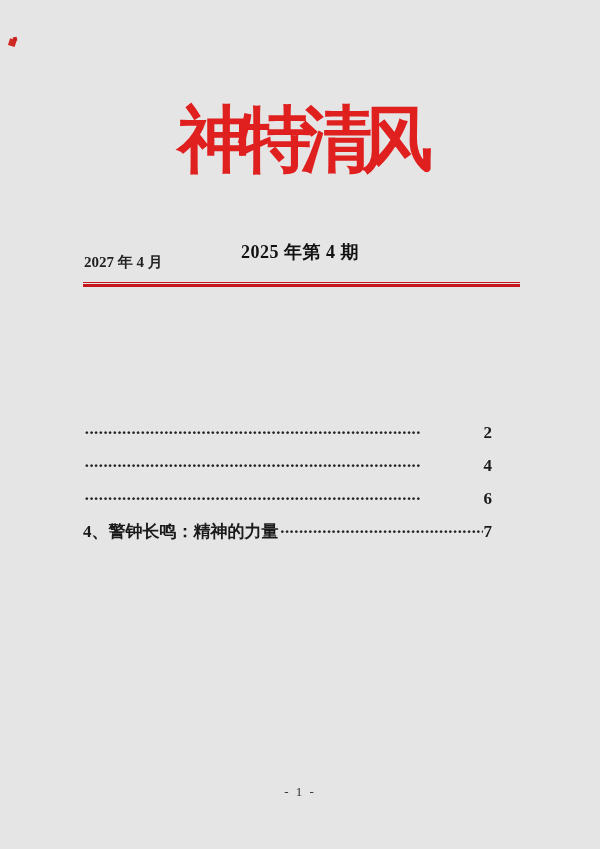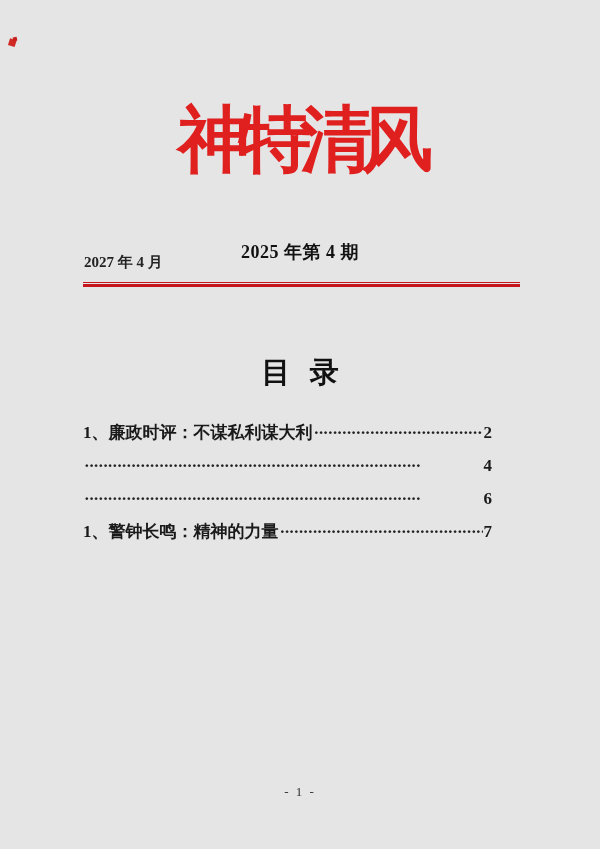--- a/index.html
+++ b/index.html
@@ -145,38 +145,36 @@
   <div class="masthead">神特清风</div>
 
   <div class="issue-line">2025 年第 4 期</div>
 
   <div class="info-row">
     <span>2027 年 4 月</span>
   </div>
 
   <div class="red-rule"></div>
 
-  <div class="toc-heading">目 录</div>
 
   <div class="toc">
     <div class="toc-row">
-      <span class="toc-label">1、廉政时评：不谋私利谋大利</span>
       <span class="toc-leader">········································································</span>
       <span class="toc-page">2</span>
     </div>
     <div class="toc-row">
       <span class="toc-leader">········································································</span>
       <span class="toc-page">4</span>
     </div>
     <div class="toc-row">
       <span class="toc-leader">········································································</span>
       <span class="toc-page">6</span>
     </div>
     <div class="toc-row">
-      <span class="toc-label">1、警钟长鸣：精神的力量</span>
+      <span class="toc-label">4、警钟长鸣：精神的力量</span>
       <span class="toc-leader">········································································</span>
       <span class="toc-page">7</span>
     </div>
   </div>
 
   <div class="footer-pagenum">- 1 -</div>
 
 </div>
 
 </body></html>

